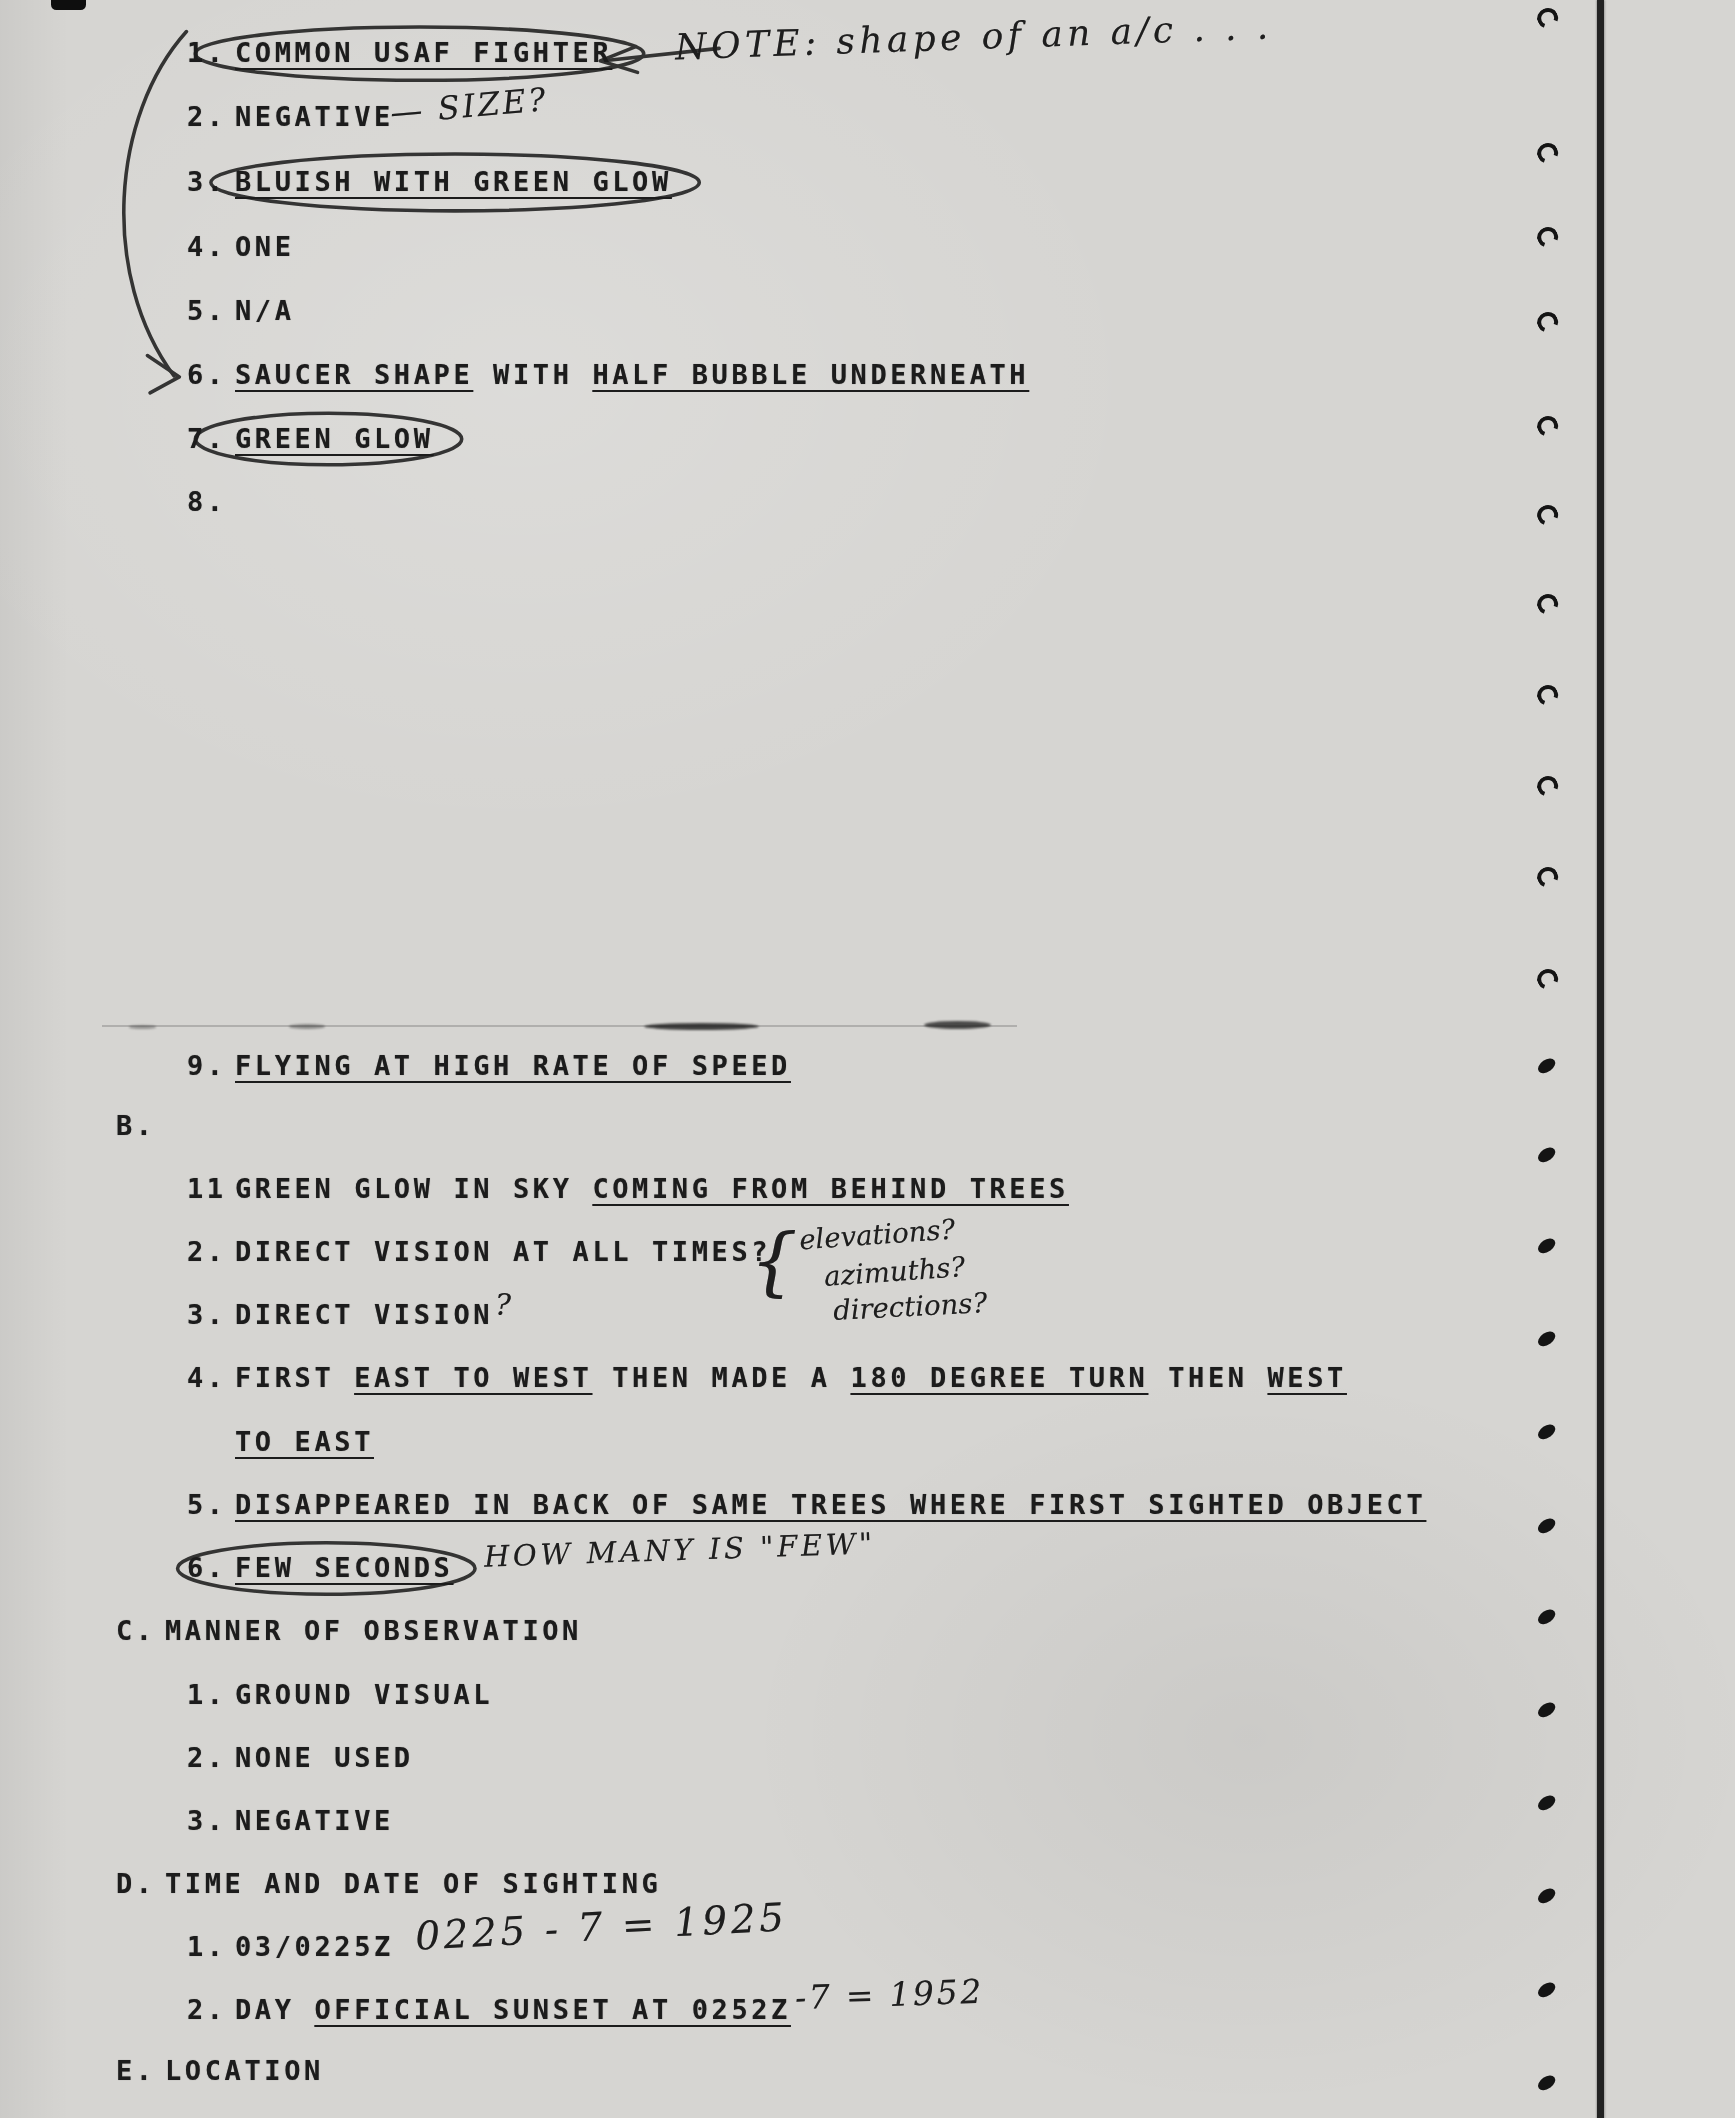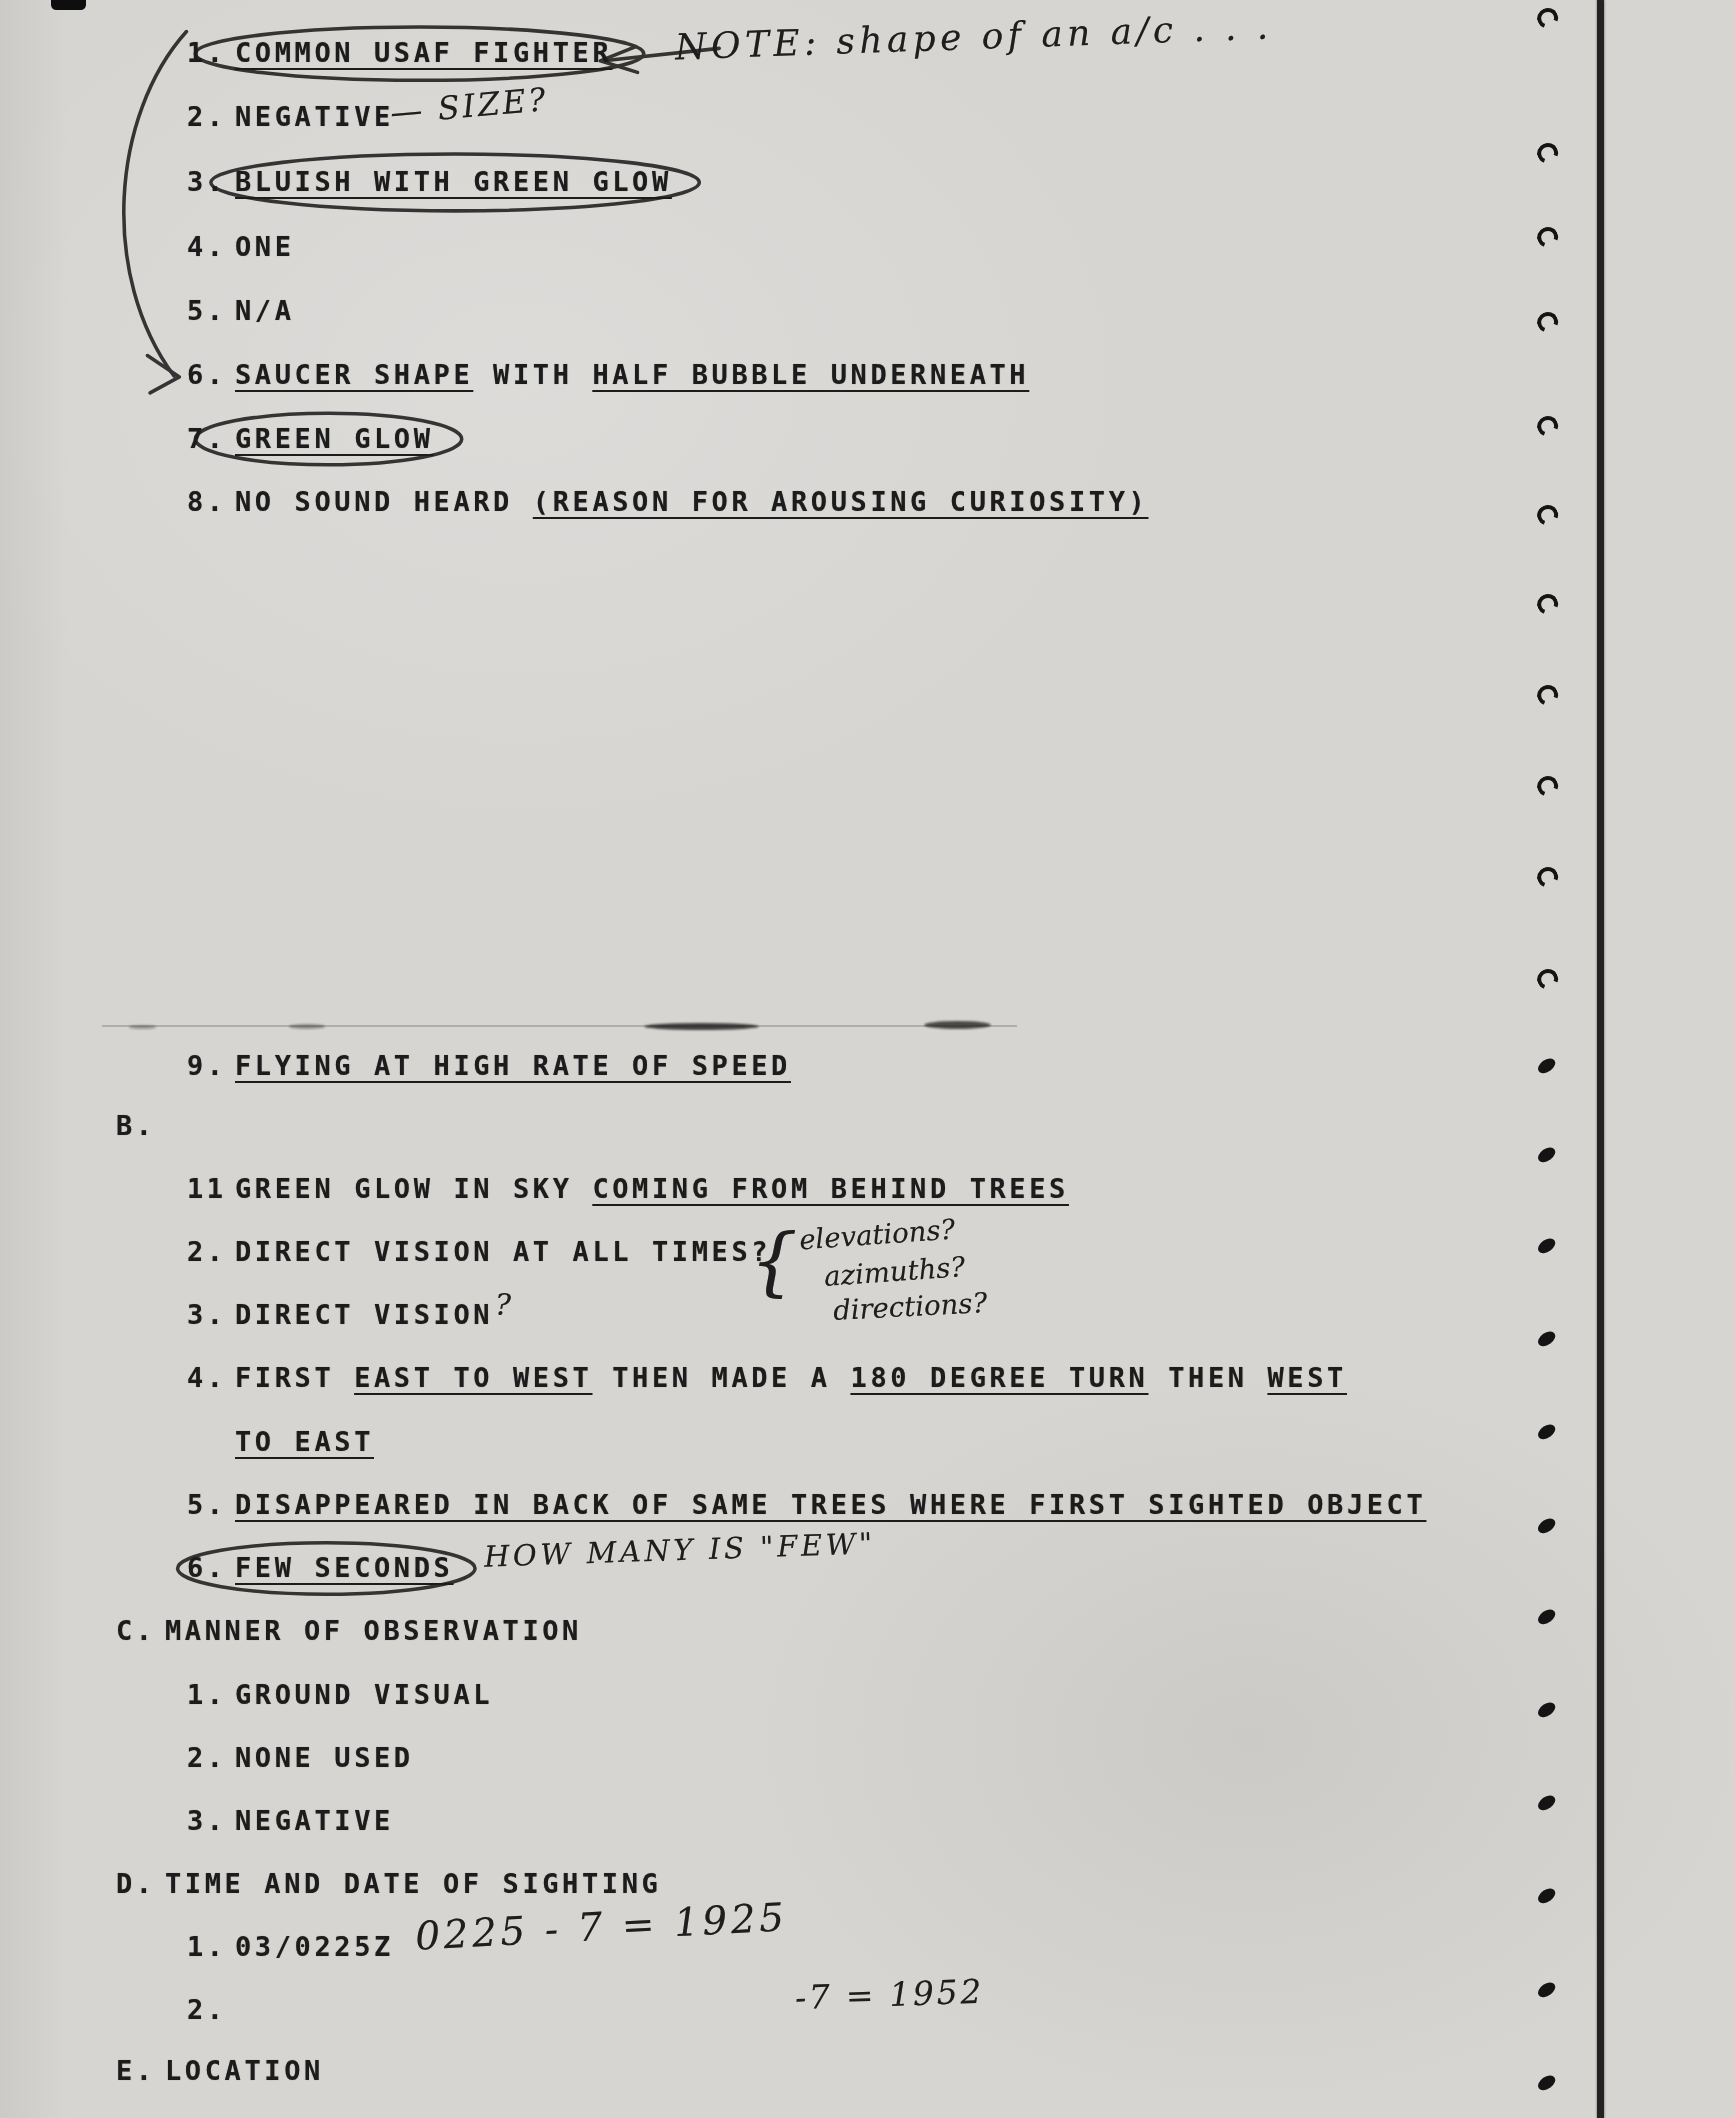--- a/index.html
+++ b/index.html
@@ -90,21 +90,20 @@
   <div class="tline" style="top:361px">
     <span class="num">6.</span>
     <span class="txt"><span class="u">SAUCER SHAPE</span><span> WITH </span><span class="u">HALF BUBBLE UNDERNEATH</span></span>
   </div>
   <div class="tline" style="top:425px">
     <span class="num">7.</span>
     <span class="txt"><span class="u">GREEN GLOW</span></span>
   </div>
   <div class="tline" style="top:488px">
     <span class="num">8.</span>
-    <span class="txt"><span>NO SOUND HEARD </span><span class="u">(REASON FOR AROUSING CURIOSITY)</span></span>
   </div>
 
 
   <div class="seam">
     <span class="smudge" style="left:542px;top:2.7px;width:115px;height:7px;opacity:.8"></span>
     <span class="smudge" style="left:822px;top:0.9px;width:67px;height:8px;opacity:.75"></span>
     <span class="smudge" style="left:187px;top:4.4px;width:36px;height:4.4px;opacity:.4"></span>
     <span class="smudge" style="left:27px;top:5.3px;width:27px;height:3.6px;opacity:.35"></span>
   </div>
 
@@ -163,20 +162,21 @@
   <div class="tline" style="top:1870px">
     <span class="lett">D.</span>
     <span class="title">TIME AND DATE OF SIGHTING</span>
   </div>
   <div class="tline" style="top:1933px">
     <span class="num">1.</span>
     <span class="txt">03/0225Z</span>
   </div>
   <div class="tline" style="top:1996px">
     <span class="num">2.</span>
+    <span class="txt"><span>DAY </span><span class="u">OFFICIAL SUNSET AT 0252Z</span></span>
   </div>
 
   <div class="tline" style="top:2057px">
     <span class="lett">E.</span>
     <span class="title">LOCATION</span>
   </div>
 
   <div class="hw" style="left:675px;top:16px;font-size:36px;letter-spacing:4.4px;transform:rotate(-2deg)">NOTE: shape of an a/c . . .</div>
   <div class="hw" style="left:390px;top:87px;font-size:32px;letter-spacing:2.7px;transform:rotate(-5deg)">— SIZE?</div>
   <div class="hw" style="left:750px;top:1224px;font-size:75px;line-height:75px">{</div>

